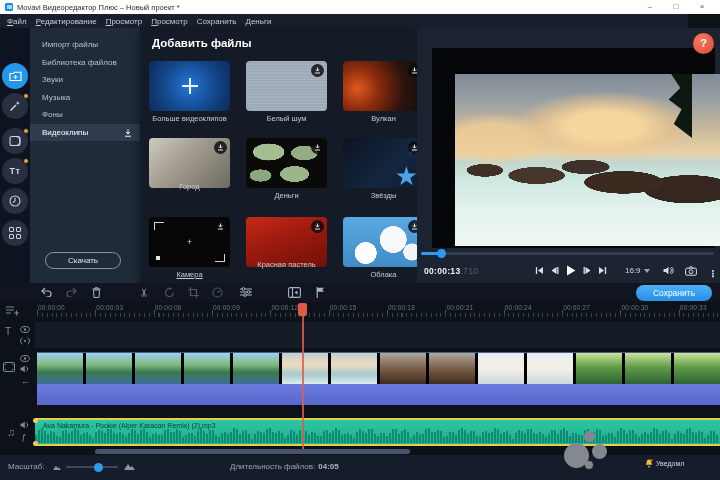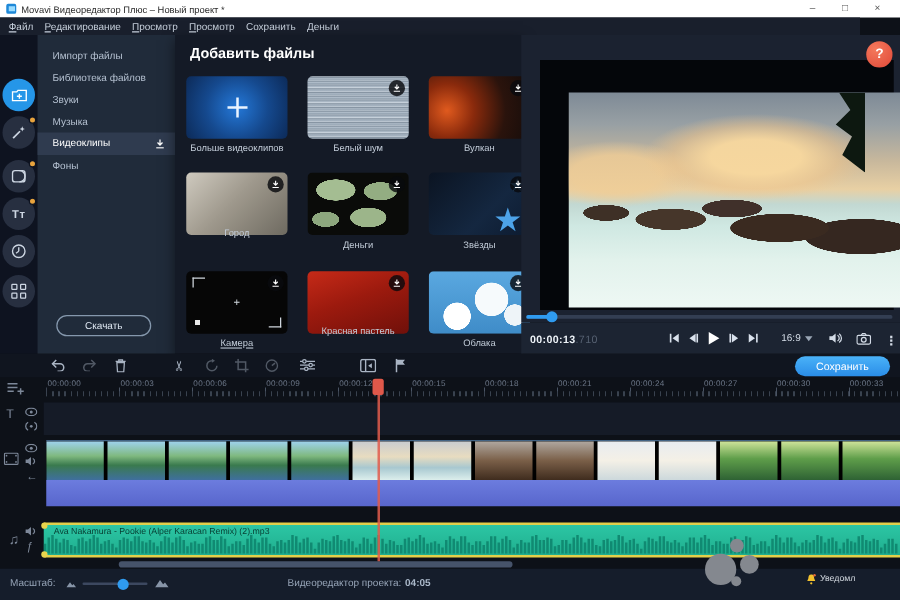--- a/index.html
+++ b/index.html
@@ -220,26 +220,26 @@
         </span>
     </div>
   </div>
 
   <div class="nav">
     <div class="nav-list" id="navlist">
         <div class="nav-item">Импорт файлы</div>
         <div class="nav-item">Библиотека файлов</div>
         <div class="nav-item">Звуки</div>
         <div class="nav-item">Музыка</div>
+        <div class="nav-item">Фоны</div>
         <div class="nav-item selected">Видеоклипы<span class="dlico">
             <svg width="8" height="8" viewBox="0 0 8 8">
               <path d="M4 0.5 V4.6 M2 3 L4 5 L6 3 M1 7.2 H7" fill="none" stroke="currentColor" stroke-width="1"></path>
             </svg>
           </span></div>
-        <div class="nav-item">Фоны</div>
       </div>
     <div class="download-btn">Скачать</div>
   </div>
 
   <div class="content">
     <div class="lib-title">Добавить файлы</div>
     <div id="libgrid">
         <div class="thumb st-more" style="left: 9px; top: 33px;">
           <span class="plus"></span>
         </div>
@@ -764,21 +764,21 @@
         </svg>
       </span>
     <div class="zslider">
         <span class="zknob"></span>
       </div>
     <span class="mtn" style="left:124px;top:7px">
         <svg width="11" height="8" viewBox="0 0 11 8">
           <path d="M0 8 L4 2 L6.5 5.4 L8 4 L11 8 Z" fill="currentColor"></path>
         </svg>
       </span>
-    <span class="duration"><span>Видеоредактор проекта:</span><b>04:05</b></span>
+    <span class="duration"><span>Длительность файлов:</span><b>04:05</b></span>
   </div>
 
   <div class="avito">
     <span class="c" style="left:8px;top:16px;width:25px;height:25px"></span>
     <span class="c" style="left:28px;top:4px;width:11px;height:11px"></span>
     <span class="c" style="left:36px;top:17px;width:15px;height:15px"></span>
     <span class="c" style="left:29px;top:34px;width:8px;height:8px"></span>
   </div>
   <div class="notif">
     <svg width="8" height="9" viewBox="0 0 8 9">

